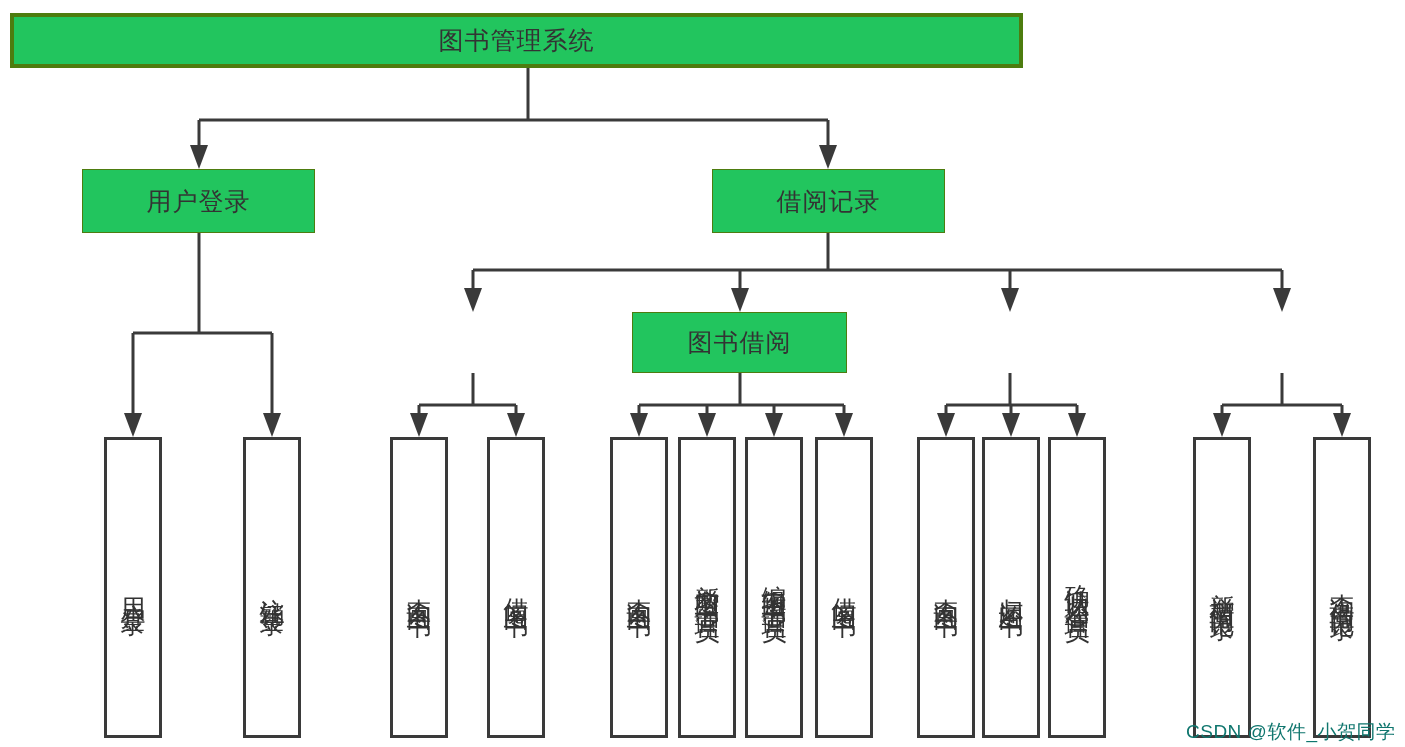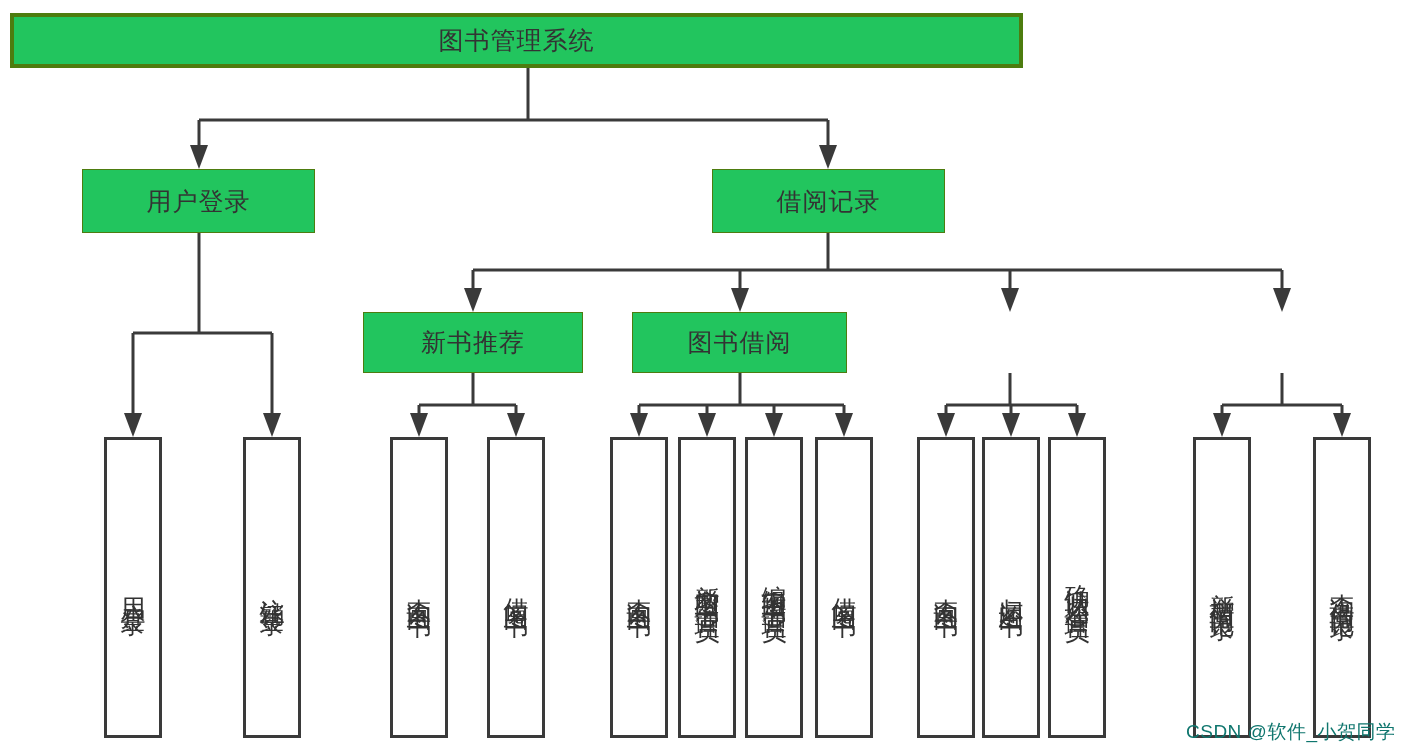--- a/index.html
+++ b/index.html
@@ -71,21 +71,20 @@
       <polygon points="1213,413 1231,413 1222,437"></polygon>
       <polygon points="1333,413 1351,413 1342,437"></polygon>
     </g>
   </svg>
 
   <div class="node root" style="left:10px; top:13px; width:1013px; height:55px;">图书管理系统</div>
 
   <div class="node" style="left:82px; top:169px; width:233px; height:64px;">用户登录</div>
   <div class="node" style="left:712px; top:169px; width:233px; height:64px;">借阅记录</div>
 
-  <div class="node" style="left:363px; top:312px; width:220px; height:61px;">新书推荐</div>
   <div class="node" style="left:632px; top:312px; width:215px; height:61px;">图书借阅</div>
 
   <div class="leaf" style="left:104px;">
     <span>用户登录</span>
   </div>
   <div class="leaf" style="left:243px;">
     <span>注销登录</span>
   </div>
   <div class="leaf" style="left:390px;">
     <span>查询图书</span>

